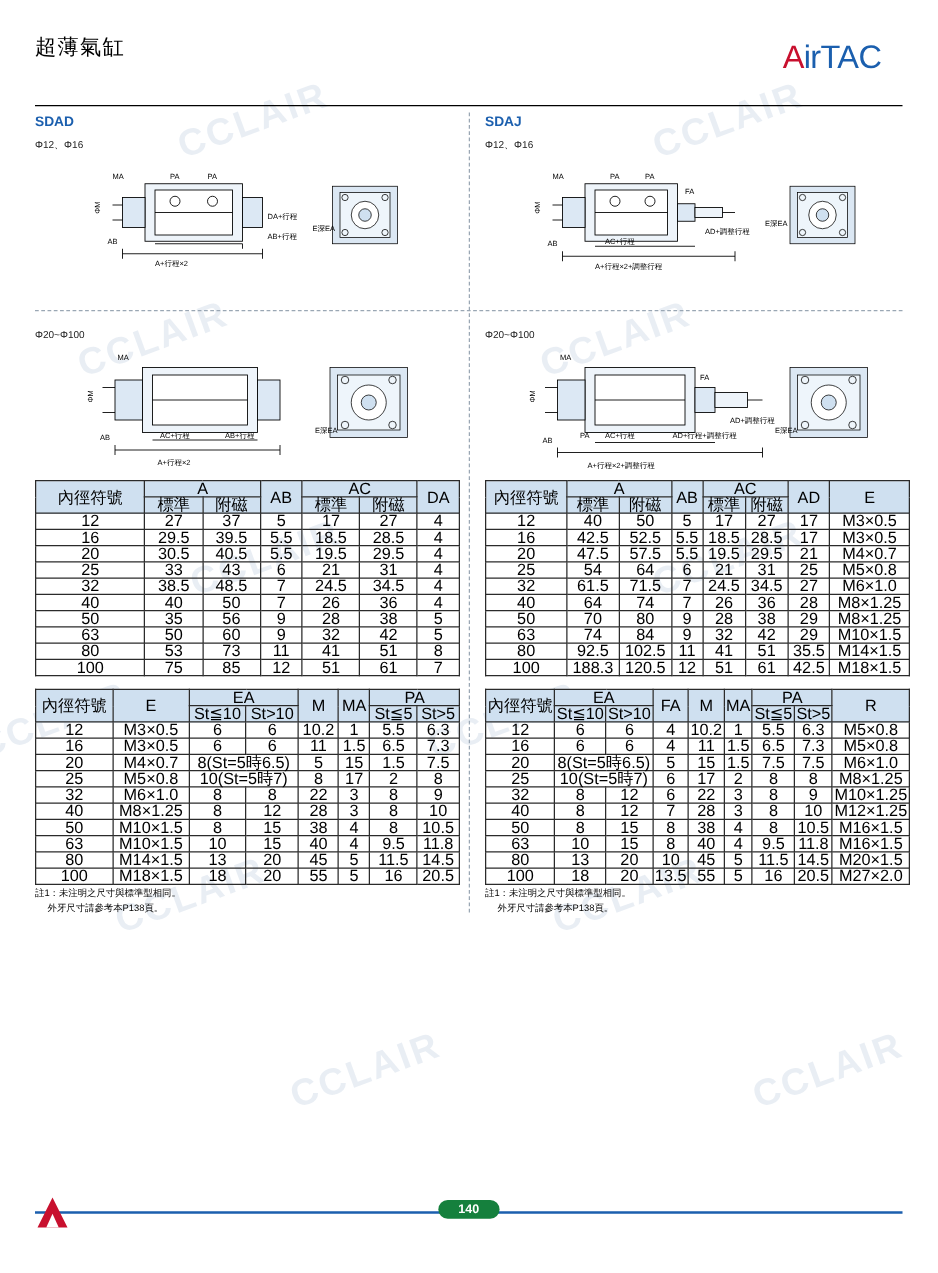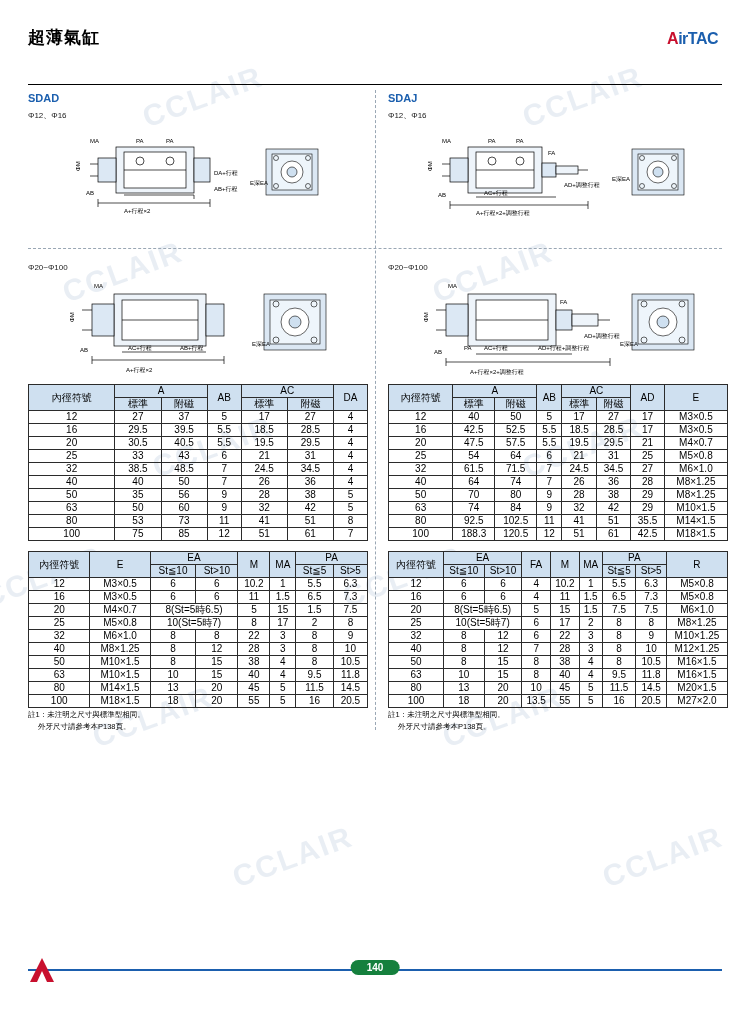--- a/index.html
+++ b/index.html
@@ -14,28 +14,28 @@
   }
   .page {
     position:absolute; inset:0;
     padding:0;
   }
   
   .header {
     position:absolute; left:28px; top:26px; right:28px; height:58px;
   }
   .title-cn {
-    font-size:17px; font-weight:bold; letter-spacing:1px;
+    font-size:17px; font-weight:normal; letter-spacing:1px;
   }
   .title-series {
     font-size:13px; font-weight:bold; margin-top:8px;
   }
   .brand {
-    position:absolute; right:4px; top:4px;
-    font-size:16px; font-weight:bold; letter-spacing:-0.5px;
+    position:absolute; right:17px; top:4px;
+    font-size:26px; font-weight:normal; letter-spacing:-0.5px;
     color:#1b5fae;
   }
   .brand .red { color:#c8102e; }
   .header-rule {
     position:absolute; left:28px; right:28px; top:84px;
     border-top:1px solid #000;
   }
   
   .vsep {
     position:absolute; left:375px; top:90px; height:640px;
@@ -53,21 +53,21 @@
     font-size:8px; color:#222; margin-top:6px;
   }
   .col-left { position:absolute; left:28px; top:92px; width:340px; }
   .col-right { position:absolute; left:388px; top:92px; width:340px; }
   
   .drawing { position:relative; }
   svg { display:block; }
   
   table {
     border-collapse:collapse;
-    font-size:10px;
+    font-size:13px;
     width:100%;
   }
   table th, table td {
     border:1px solid #2b2b2b;
     text-align:center;
     padding:1px 1px;
     height:11.6px;
     line-height:10px;
     white-space:nowrap;
   }

